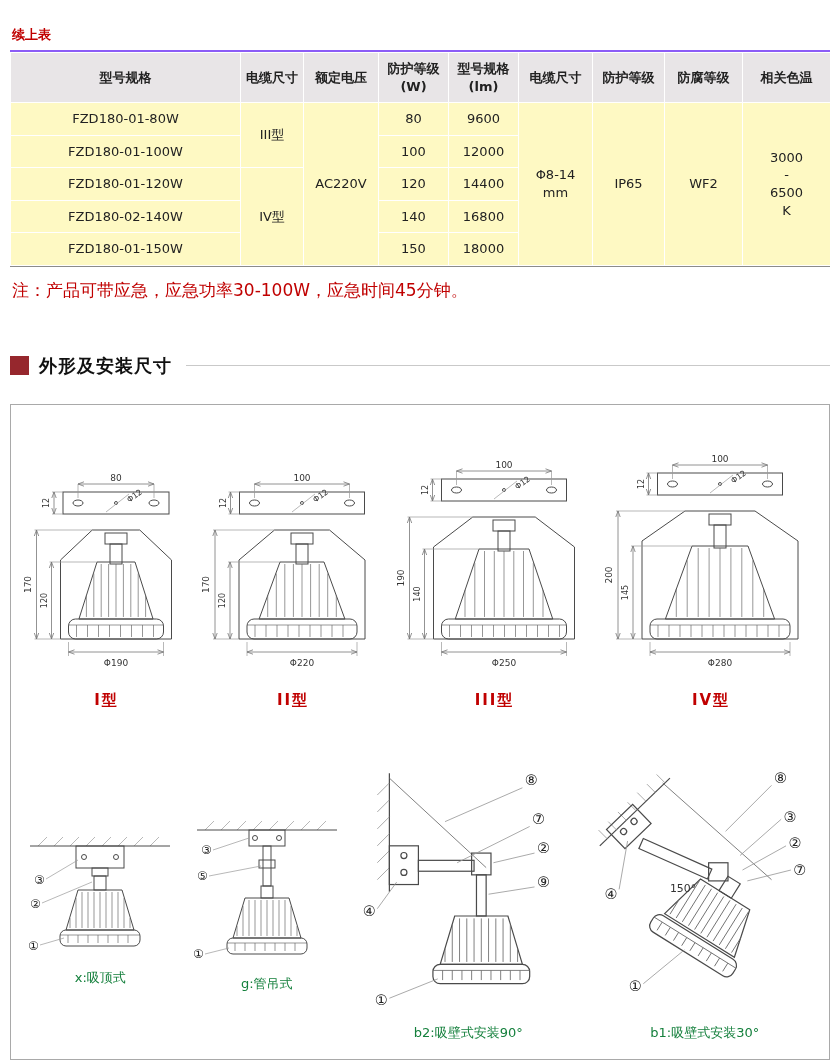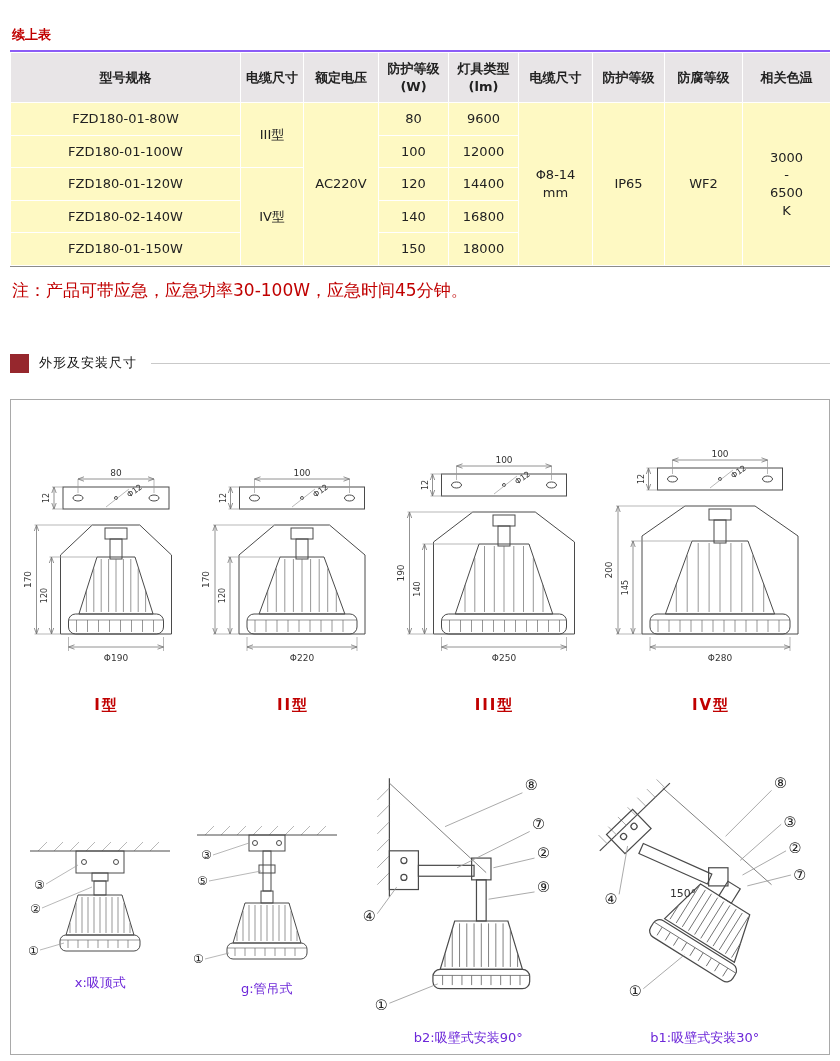--- a/index.html
+++ b/index.html
@@ -6,28 +6,28 @@
   body{width:840px;height:1061px;background:#fff;font-family:"DejaVu Sans","Liberation Sans",sans-serif;color:#222;overflow:hidden;position:relative}
   .continued{color:#c00000;font-weight:bold;font-size:13px;padding:26px 0 6px 12px}
   .table-wrap{margin:0 10px;border-top:2px solid #8b5cf6;border-bottom:1px solid #8b8b8b}
   table{width:100%;border-collapse:collapse;table-layout:fixed;font-size:13px;text-align:center}
   th{background:#e8e5e7;font-weight:bold;padding:7px 2px;border:1px solid #fff;line-height:1.35;font-size:13px}
   td{background:#fef9c3;padding:7px 2px;border:1px solid #fff;line-height:1.35}
   .pre{white-space:pre-line}
   .note{color:#c00000;font-size:17px;margin:12px 0 8px 12px}
   .section{display:flex;align-items:center;margin:52px 10px 0 10px}
   .sq{width:19px;height:19px;background:#96272d;margin-right:10px;flex:0 0 auto}
-  .stitle{font-size:13px;font-weight:normal;color:#111;letter-spacing:1px}
+  .stitle{font-size:18px;font-weight:bold;color:#111;letter-spacing:1px}
   .sline{flex:1;height:1px;background:#c9c9c9;margin-left:14px}
   .panel{margin:26px 10px 0;border:1px solid #a9a9a9;height:656px;box-sizing:border-box;padding:24px 6px 0}
   .lamps-row{display:flex;justify-content:space-around;align-items:flex-end}
   .mounts-row{display:flex;justify-content:space-around;align-items:flex-start;margin-top:56px}
   .fig-col{display:flex;flex-direction:column;align-items:center}
-  .lamp-label{color:#c00000;font-weight:bold;font-size:15px;margin-top:18px;letter-spacing:2px}
-  .mount-label{font-size:13px;color:#6d28d9;margin-top:4px}
+  .lamp-label{color:#c00000;font-weight:bold;font-size:15px;margin-top:8px;letter-spacing:2px}
+  .mount-label{font-size:13px;color:#15803d;margin-top:4px}
   .mtA{margin-top:64px}.mtB{margin-top:50px}
   .ln{fill:none;stroke:#4a4a4a;stroke-width:1}
   .thin{fill:none;stroke:#9a9a9a;stroke-width:0.7}
   .thin2{fill:none;stroke:#6a6a6a;stroke-width:0.7}
   .dim{fill:none;stroke:#777;stroke-width:0.8}
   .dtext{font-size:9px;fill:#333}
   .dtext8{font-size:8px;fill:#333}
   .co{font-size:12px;fill:#222}
 </style>
 </head>
@@ -47,21 +47,21 @@
         <col style="width:72px">
         <col style="width:78px">
         <col style="width:88px">
   </colgroup>
   <thead>
     <tr>
       <th>型号规格</th>
       <th>电缆尺寸</th>
       <th>额定电压</th>
       <th>防护等级(W)</th>
-      <th>灯具类型(lm)</th>
+      <th>型号规格(lm)</th>
       <th>电缆尺寸</th>
       <th>防护等级</th>
       <th>防腐等级</th>
       <th>相关色温</th>
     </tr>
   </thead>
   <tbody>
     <tr>
       <td>FZD180-01-80W</td>
       <td rowspan="2">III型</td>

